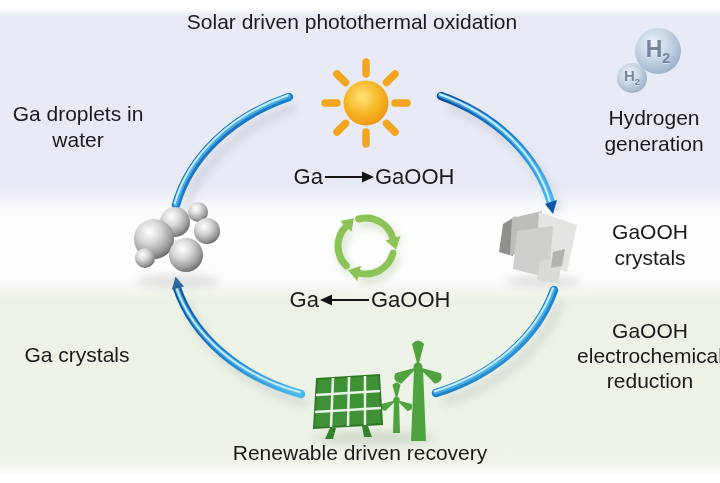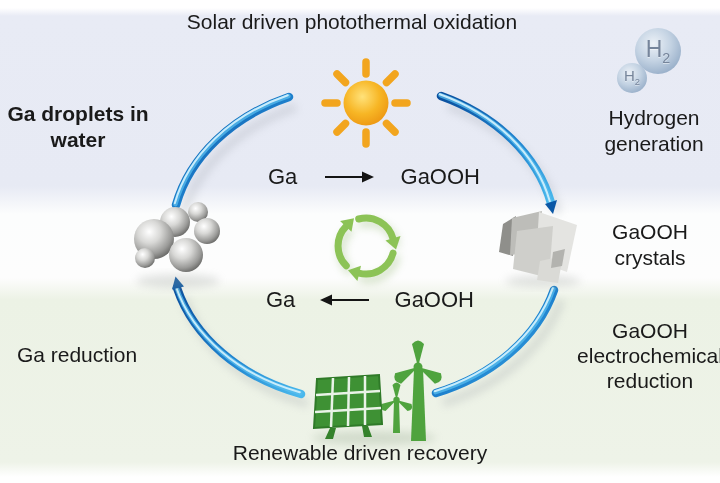--- a/index.html
+++ b/index.html
@@ -15,35 +15,35 @@
       #fcfdfd 214px,#fdfdfd 278px,
       #ecf2e5 300px,#eef3e8 462px,
       #ffffff 477px,#ffffff 483px);
   }
   .art{position:absolute;left:0;top:0;}
   .label{
     position:absolute;font-size:21px;line-height:26px;text-align:center;
     white-space:pre-line;color:#1a1a1a;
   }
   .title{left:0;top:9px;width:704px;font-size:21px;}
-  .ga-droplets{left:0;top:101px;width:156px;font-weight:bold;}
+  .ga-droplets{left:0;top:101px;width:156px;}
   .hydrogen{left:572px;top:105px;width:164px;}
   .ga-liquid{left:0;top:225px;width:152px;}
   .gaooh-crystals{left:570px;top:219px;width:160px;}
   .ga-recovery{left:0;top:342px;width:154px;}
   .gaooh-reduction{left:560px;top:318px;width:180px;line-height:25px;}
   .renewable{left:0;top:440px;width:720px;}
   .reaction{
-    position:absolute;display:flex;align-items:center;justify-content:space-between;
-    gap:11px;font-size:22px;height:26px;
+    position:absolute;display:flex;align-items:center;justify-content:center;
+    font-size:22px;height:26px;
   }
   .reaction-top{left:268px;top:164px;width:212px;}
   .reaction-bottom{left:266px;top:287px;width:208px;}
   .h2-label{
-    position:absolute;text-align:center;font-weight:normal;color:#76859b;
+    position:absolute;text-align:center;font-weight:bold;color:#76859b;
     text-shadow:0 1px 0 rgba(255,255,255,.45);
   }
   .h2-big{left:639px;top:36px;width:38px;font-size:23px;}
   .h2-small{left:617px;top:67px;width:30px;font-size:15px;}
   .h2-label sub{font-size:62%;}
 </style>
 </head>
 <body>
 
 <div class="canvas">
@@ -200,21 +200,21 @@
     </g>
   </svg>
 
   <div class="label title">Solar driven photothermal oxidation</div>
   <div class="label ga-droplets">Ga droplets in
 water</div>
   <div class="label hydrogen">Hydrogen
 generation</div>
   <div class="label gaooh-crystals">GaOOH
 crystals</div>
-  <div class="label ga-recovery">Ga reduction</div>
+  <div class="label ga-recovery">Ga crystals</div>
   <div class="label gaooh-reduction">GaOOH
 electrochemical
 reduction</div>
   <div class="label renewable">Renewable driven recovery</div>
 
   <div class="reaction reaction-top">
     <span>Ga</span>
     <svg width="52" height="16">
       <line x1="2" y1="8" x2="40" y2="8" stroke="#141414" stroke-width="2.2"></line>
       <polygon points="39,2.5 39,13.5 51,8" fill="#141414"></polygon>

